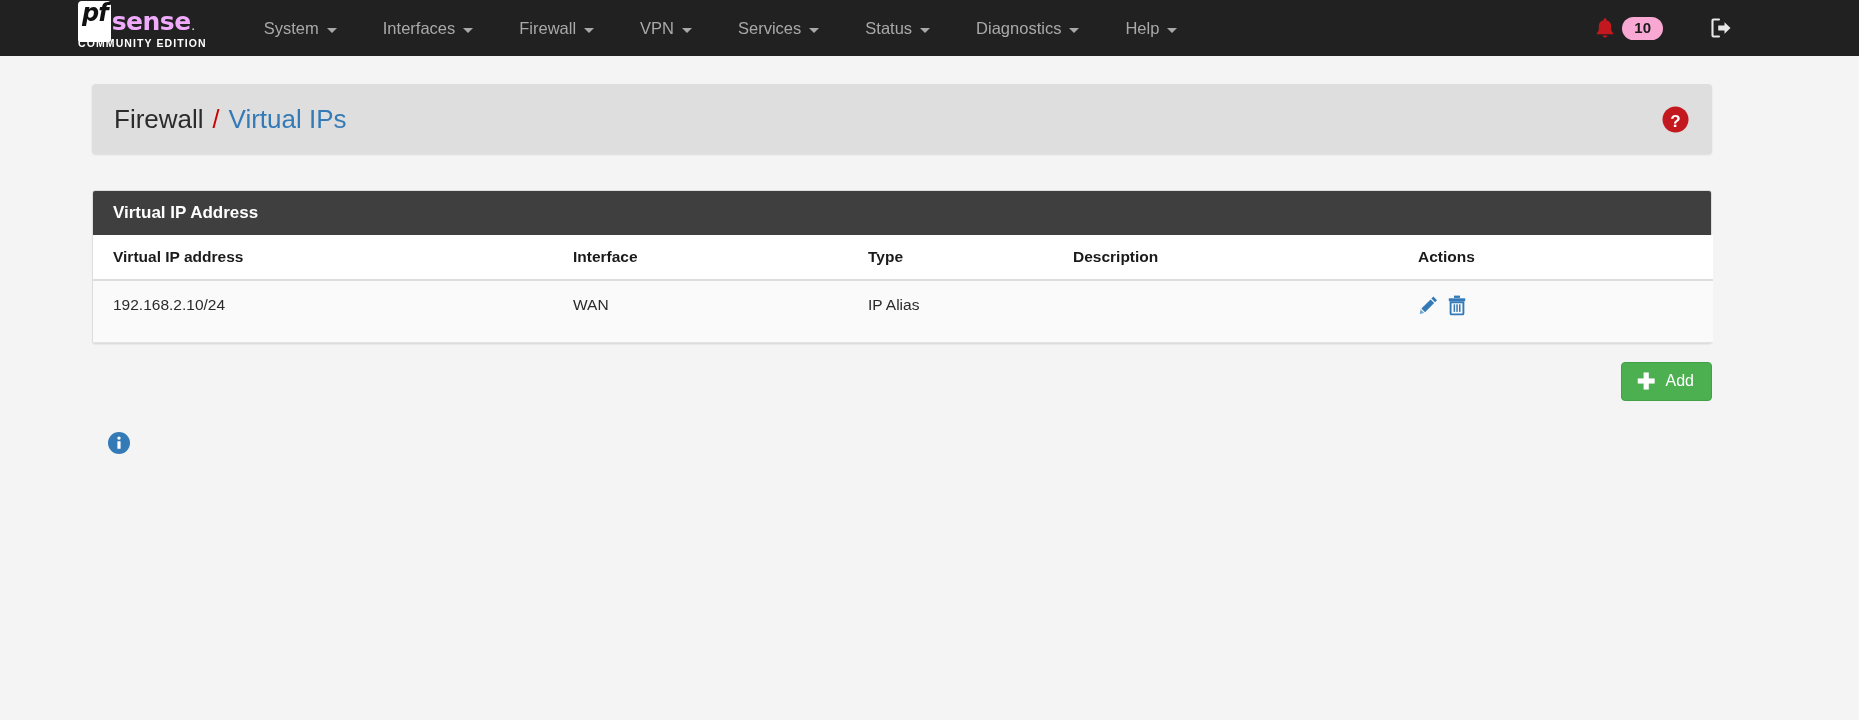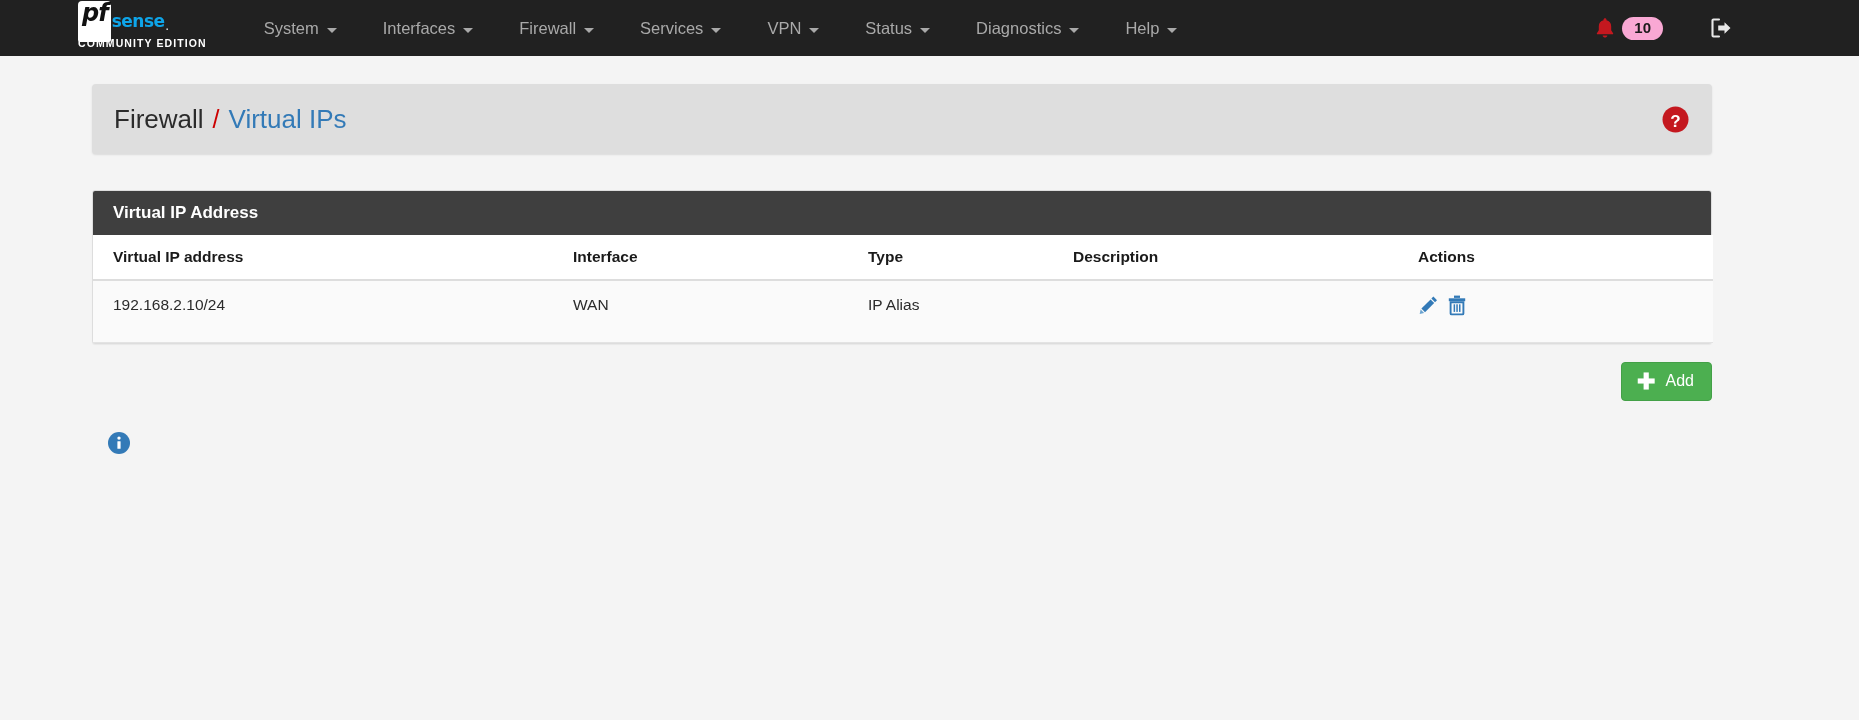--- a/index.html
+++ b/index.html
@@ -40,23 +40,23 @@
     font-style: italic;
     font-weight: bold;
     font-size: 24px;
     line-height: 25px;
     padding: 0 3px 16px 4px;
     border-radius: 4px 4px 2px 2px;
     letter-spacing: -1px;
     font-family: "DejaVu Sans", sans-serif;
   }
   .brand-sense {
-    color: #0ea5e9;
-    font-weight: bold;
-    font-size: 17px;
+    color: #f0abfc;
+    font-weight: bold;
+    font-size: 25px;
     line-height: 25px;
     letter-spacing: -0.5px;
     margin-left: 1px;
     font-family: "DejaVu Sans", sans-serif;
   }
   .brand-dot {
     color: #ffffff;
     font-size: 12px;
     align-self: flex-end;
     margin-left: 1px;
@@ -263,25 +263,25 @@
     </div>
     <div class="nav-item">
       <span>Interfaces</span>
       <span class="caret"></span>
     </div>
     <div class="nav-item">
       <span>Firewall</span>
       <span class="caret"></span>
     </div>
     <div class="nav-item">
+      <span>VPN</span>
+      <span class="caret"></span>
+    </div>
+    <div class="nav-item">
       <span>Services</span>
-      <span class="caret"></span>
-    </div>
-    <div class="nav-item">
-      <span>VPN</span>
       <span class="caret"></span>
     </div>
     <div class="nav-item">
       <span>Status</span>
       <span class="caret"></span>
     </div>
     <div class="nav-item">
       <span>Diagnostics</span>
       <span class="caret"></span>
     </div>

